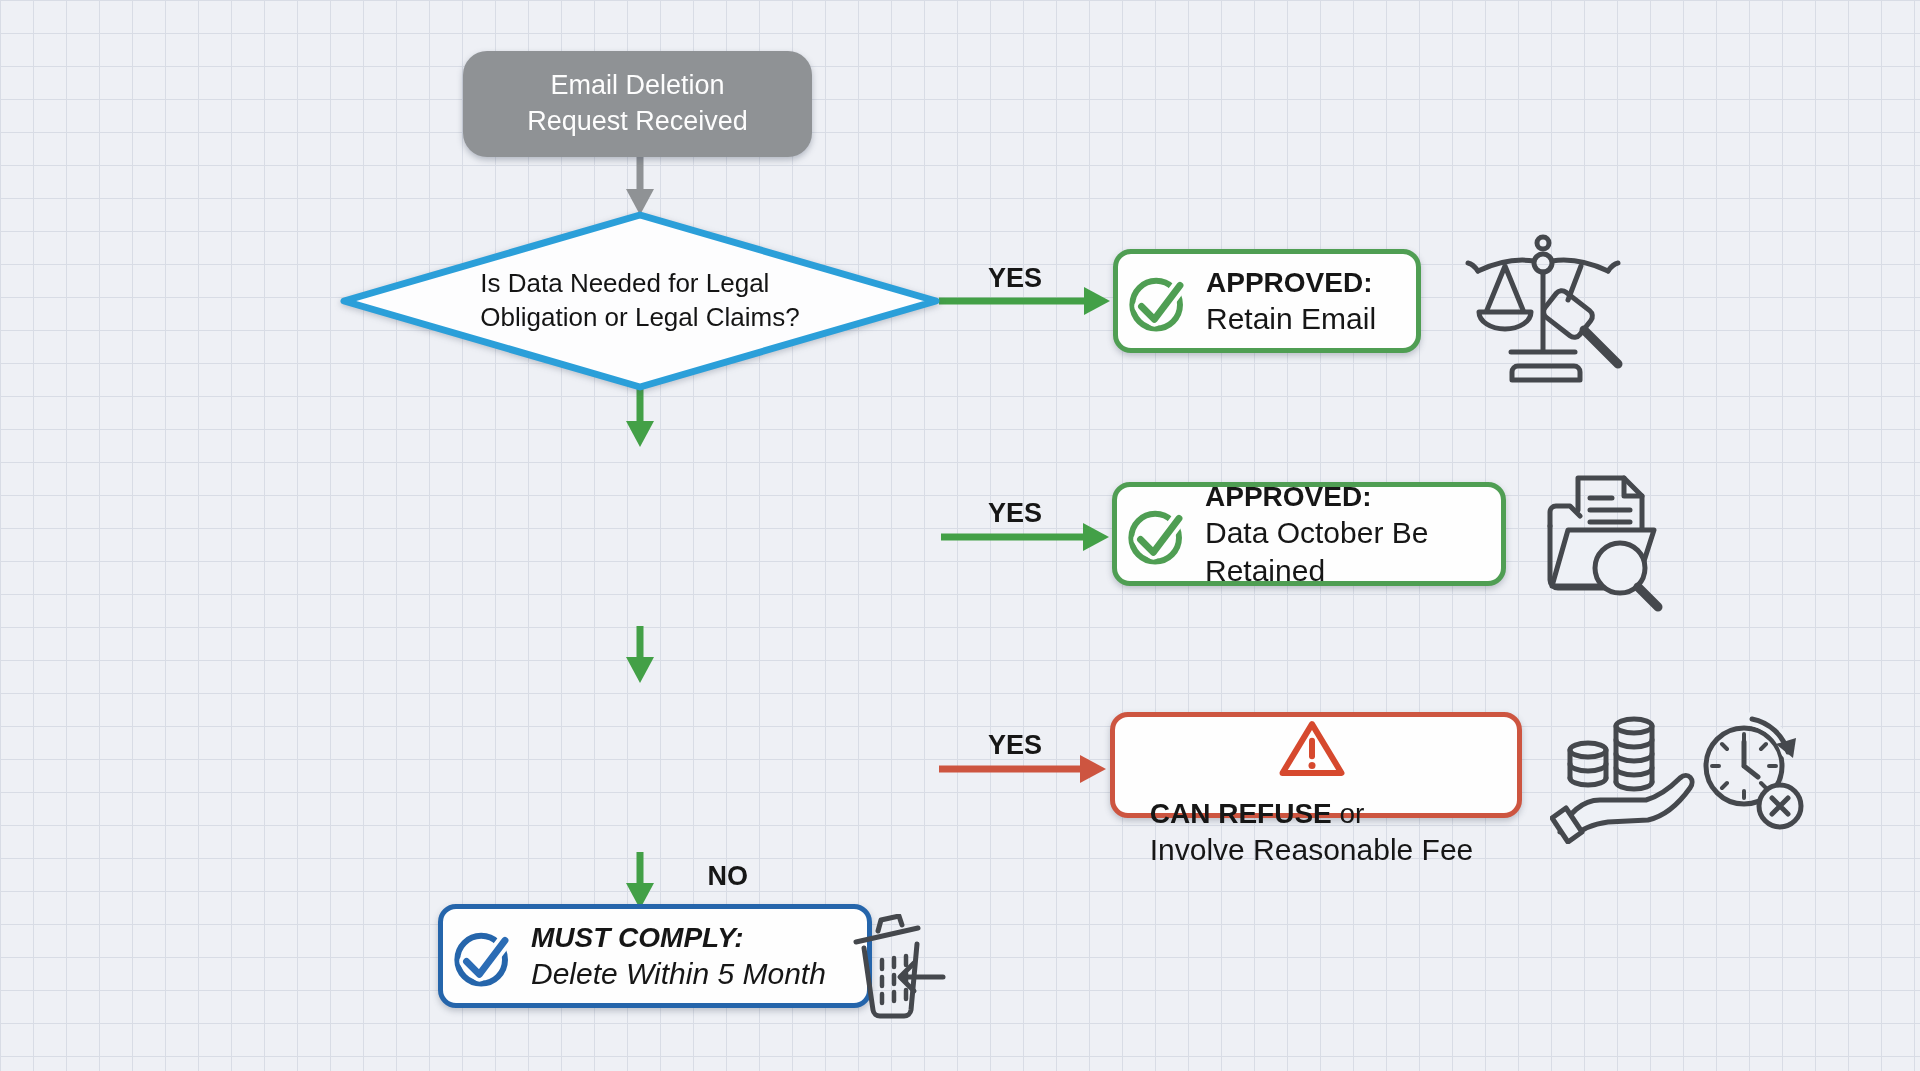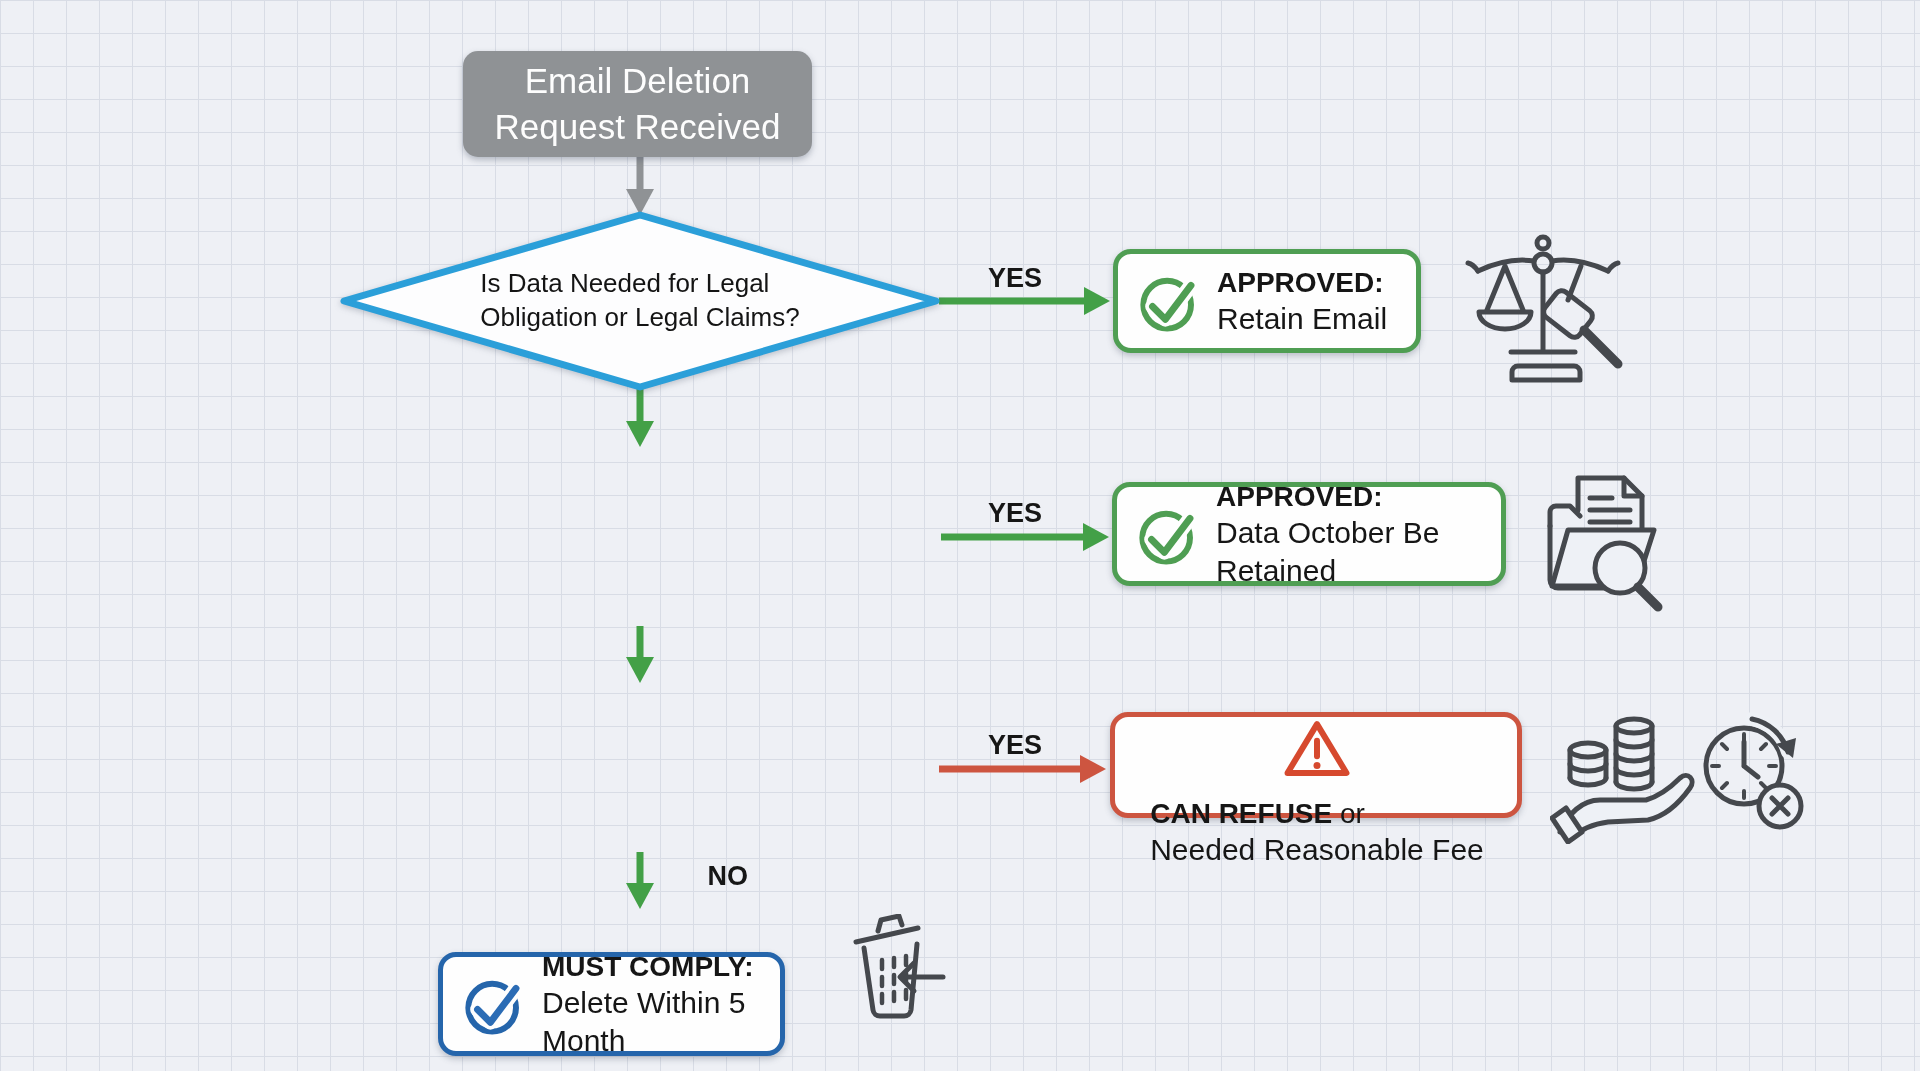--- a/index.html
+++ b/index.html
@@ -16,52 +16,52 @@
       linear-gradient(#d8dce5 1px, transparent 1px),
       linear-gradient(90deg, #d8dce5 1px, transparent 1px);
     background-size:33px 33px;
     color:#161616;
   }
   .pre{white-space:pre-line;}
 
   
   .start-node{
     position:absolute;left:463px;top:51px;width:349px;height:106px;
-    background:#8f9295;border-radius:15px;
+    background:#8f9295;border-radius:24px;
     display:flex;align-items:center;justify-content:center;text-align:center;
-    color:#fdfdfd;font-size:35px;line-height:1.32;
+    color:#fdfdfd;font-size:27px;line-height:1.32;
     box-shadow:0 3px 6px rgba(70,80,100,.35);
   }
 
   
   .diamond{position:absolute;}
   .diamond svg{position:absolute;left:0;top:0;width:100%;height:100%;
     filter:drop-shadow(0 2px 3px rgba(70,80,100,.30));}
   .diamond .d-text{
     position:absolute;inset:0;display:flex;align-items:center;justify-content:center;
     text-align:left;font-size:26px;line-height:1.3;color:#141414;
   }
   #d1{left:338px;top:211px;width:604px;height:180px;}
   #d2{left:336px;top:446px;width:608px;height:182px;}
   #d3{left:336px;top:684px;width:608px;height:170px;}
 
   
   .outcome{
     position:absolute;background:#fefefe;border-radius:18px;
-    display:flex;align-items:center;gap:15px;padding:0 16px 0 18px;box-sizing:border-box;
+    display:flex;align-items:center;gap:15px;padding:0 16px 0 7px;box-sizing:border-box;
     box-shadow:0 3px 6px rgba(70,80,100,.30);
   }
   .outcome .badge{flex:0 0 auto;}
   .outcome .t1{font-size:28px;font-weight:700;line-height:1.25;}
   .outcome .t1 .suffix{font-weight:400;}
   .outcome .t2{font-size:30px;font-weight:400;line-height:1.25;}
   #o1{left:1113px;top:249px;width:308px;height:104px;border:5px solid #4f9e53;}
   #o2{left:1112px;top:482px;width:394px;height:104px;border:5px solid #4f9e53;}
   #o3{left:1110px;top:712px;width:412px;height:106px;border:5px solid #cd5540;flex-direction:column;}
-  #o4{left:438px;top:952px;width:347px;height:104px;border:5px solid #2565ab;}
+  #o4{left:438px;top:904px;width:434px;height:104px;border:5px solid #2565ab;font-style:italic;}
 
   
   .edge-label{
     position:absolute;font-size:27px;font-weight:700;color:#161616;
   }
   #yes1{left:945px;top:263px;width:140px;text-align:center;}
   #yes2{left:945px;top:498px;width:140px;text-align:center;}
   #yes3{left:945px;top:730px;width:140px;text-align:center;}
   #no1{left:658px;top:861px;width:90px;text-align:right;}
 
@@ -151,21 +151,21 @@
   <div class="outcome" id="o3">
     <svg class="badge" width="70" height="64" viewBox="0 0 76 68">
       <path d="M38,7 L70,60 L6,60 Z" fill="none" stroke="#d6492e" stroke-width="6.5" stroke-linejoin="round"></path>
       <line x1="38" y1="25" x2="38" y2="42" stroke="#d6492e" stroke-width="6.5" stroke-linecap="round"></line>
       <circle cx="38" cy="52" r="3.8" fill="#d6492e"></circle>
     </svg>
     <div>
       <div class="t1">
         <span>CAN REFUSE</span><span class="suffix"> or</span>
       </div>
-      <div class="t2">Needed Reasonable Fee</div>
+      <div class="t2">Involve Reasonable Fee</div>
     </div>
   </div>
 
   <div class="outcome" id="o4">
     <svg class="badge" width="66" height="66" viewBox="0 0 72 72">
       <circle cx="34" cy="40" r="26" fill="none" stroke="#2565ab" stroke-width="6.5"></circle>
       <path d="M18,42 L32,56 L60,19" fill="none" stroke="#fefefe" stroke-width="16" stroke-linecap="round" stroke-linejoin="round"></path>
       <path d="M18,42 L32,56 L60,19" fill="none" stroke="#2b6cb5" stroke-width="7.5" stroke-linecap="round" stroke-linejoin="round"></path>
     </svg>
     <div>

